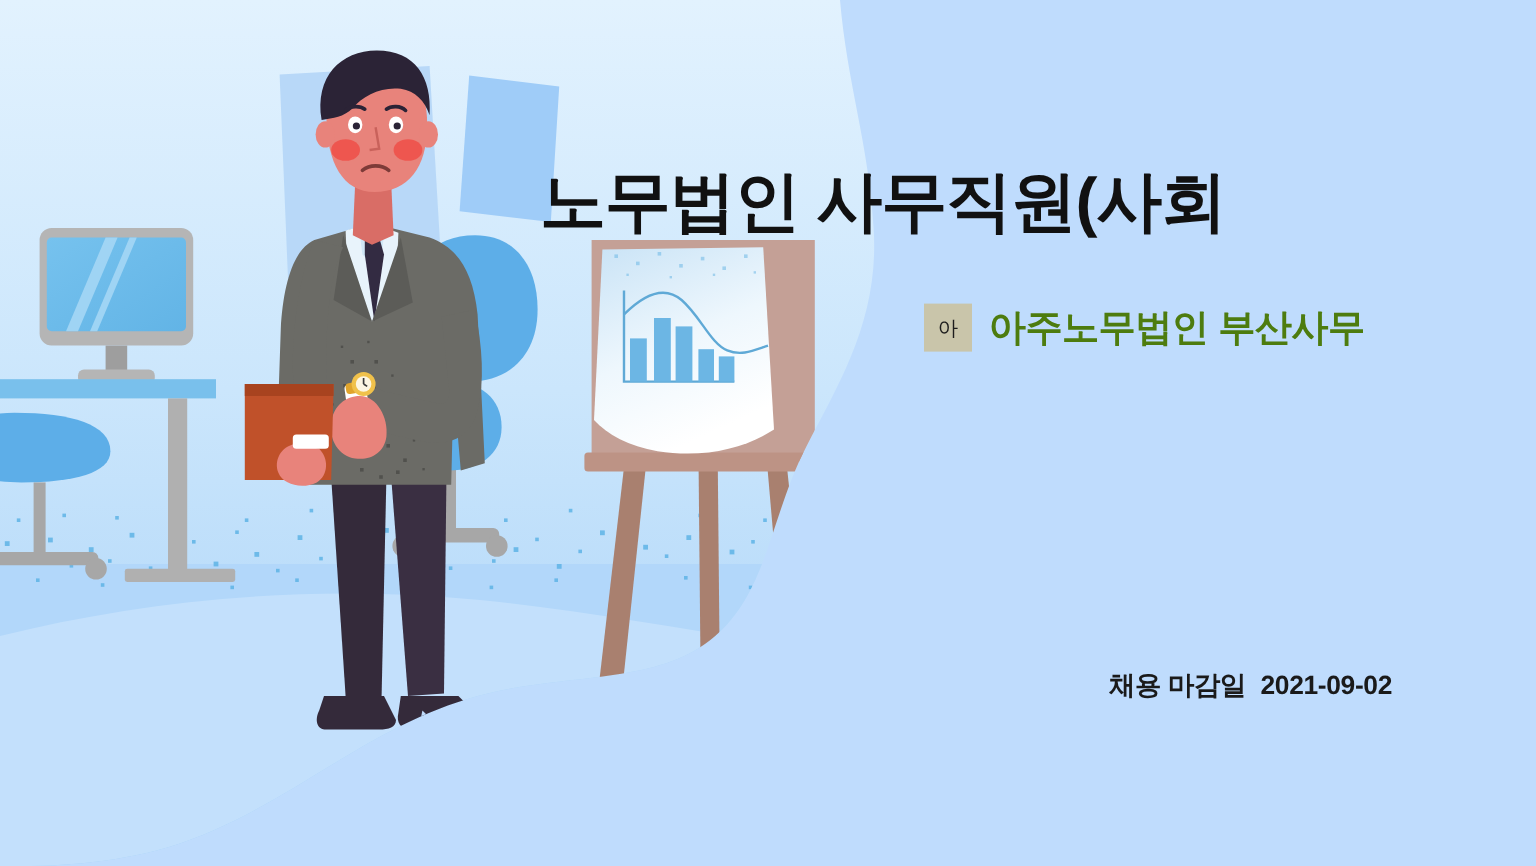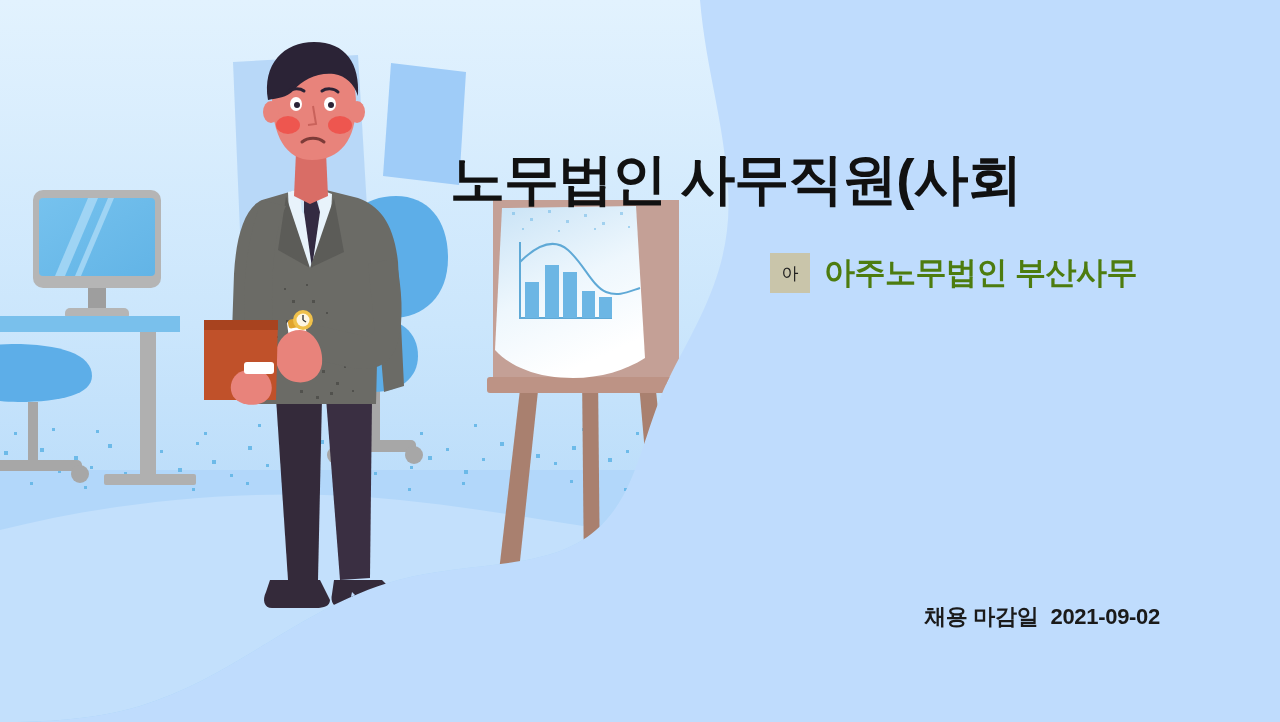--- a/index.html
+++ b/index.html
@@ -18,21 +18,21 @@
   
   #illus{
     position:absolute;left:0;top:0;
     width:760px;height:722px;
     overflow:hidden;
   }
   #illus svg{display:block;}
   
   #job-title{
     position:absolute;
-    left:450px;top:147px;
+    left:450px;top:136px;
     width:710px;
     height:64px;
     font-size:55px;
     font-weight:700;
     line-height:64px;
     color:#111111;
     letter-spacing:-1px;
     white-space:nowrap;
     overflow:hidden;
   }
@@ -58,21 +58,21 @@
   }
   #company-name{
     font-size:31px;
     font-weight:700;
     color:#4d7c0f;
     letter-spacing:-0.5px;
     line-height:40px;
   }
   #deadline{
     position:absolute;
-    right:120px;top:602px;
+    right:120px;top:556px;
     font-size:22px;
     font-weight:700;
     color:#1a1a1a;
     white-space:nowrap;
     letter-spacing:-0.3px;
   }
   #deadline .dl-date{margin-left:12px;}
 </style>
 </head>
 <body>

